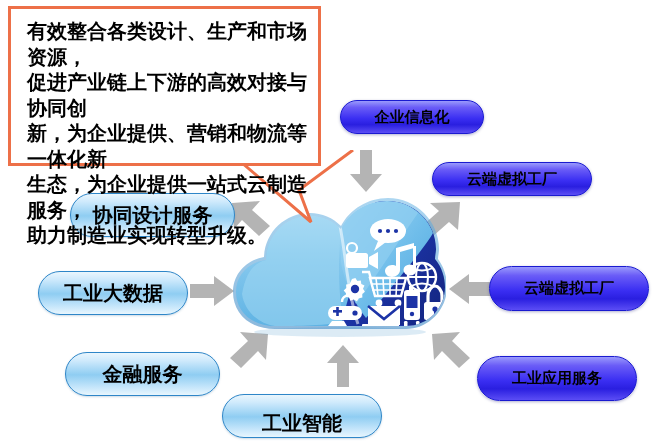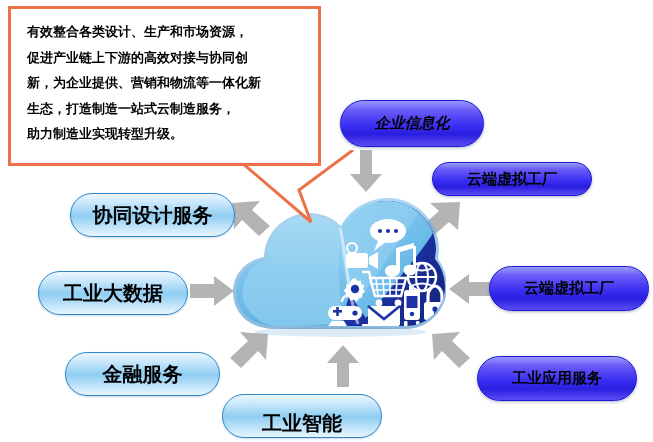--- a/index.html
+++ b/index.html
@@ -13,21 +13,21 @@
 
   
   .callout{
     position:absolute;left:8px;top:6px;width:313px;height:160px;
     border:3px solid #ED7048;background:#ffffff;box-sizing:border-box;
     z-index:40;
   }
   .callout-text{
     position:absolute;left:16px;top:10px;width:282px;
     font-family:"DejaVu Sans","Liberation Sans",sans-serif;
-    font-size:13px;line-height:25.5px;font-weight:bold;color:#000000;
+    font-size:20px;line-height:25.5px;font-weight:bold;color:#000000;
     letter-spacing:0px;text-align:left;
   }
   .callout-text .hl{color:#000000;}
   .callout-tail{position:absolute;left:225px;top:150px;width:130px;height:95px;z-index:39;}
 
   
   .pill{
     position:absolute;box-sizing:border-box;
     display:flex;align-items:center;justify-content:center;
     font-family:"DejaVu Sans","Liberation Sans",sans-serif;
@@ -279,21 +279,21 @@
         <path d="M40,4 L12,2 L20,11 L2,28 L13,38 L30,21 L38,30 Z" fill="#B4B4B4"></path>
       </svg>
   </div>
 
   <div class="arrow" style="left:326px;top:345px;width:34px;height:42px;">
     <svg width="34" height="42" viewBox="0 0 34 42">
         <path d="M17,0 L33,18 L23,18 L23,42 L11,42 L11,18 L1,18 Z" fill="#B4B4B4"></path>
       </svg>
   </div>
 
-  <div class="pill pill-dark" style="left:340px;top:100px;width:144px;height:47px;font-style:italic;">
+  <div class="pill pill-dark" style="left:340px;top:100px;width:144px;height:34px;">
     <span>企业信息化</span>
   </div>
 
   <div class="pill pill-dark" style="left:432px;top:162px;width:160px;height:34px;">
     <span>云端虚拟工厂</span>
   </div>
 
   <div class="pill pill-dark" style="left:489px;top:266px;width:160px;height:45px;">
     <span>云端虚拟工厂</span>
   </div>
@@ -322,18 +322,18 @@
     <svg width="130" height="95" viewBox="0 0 130 95" xmlns="http://www.w3.org/2000/svg">
       <path d="M2,0 L86,72 L74,40 L128,0" fill="#ffffff" stroke="#ED7048" stroke-width="3" stroke-linejoin="miter"></path>
     </svg>
   </div>
 
   <div class="callout">
     <div class="callout-text">
       <div>有效整合各类设计、生产和市场资源，</div>
       <div>促进产业链上下游的高效对接与协同创</div>
       <div>新，为企业提供、营销和物流等一体化新</div>
-      <div><span>生态，打造制造</span><span class="hl">一站式云制造服务</span><span>，</span></div>
+      <div><span>生态，为企业提供</span><span class="hl">一站式云制造服务</span><span>，</span></div>
       <div>助力制造业实现转型升级。</div>
     </div>
   </div>
 
 </div>
 
 </body></html>

